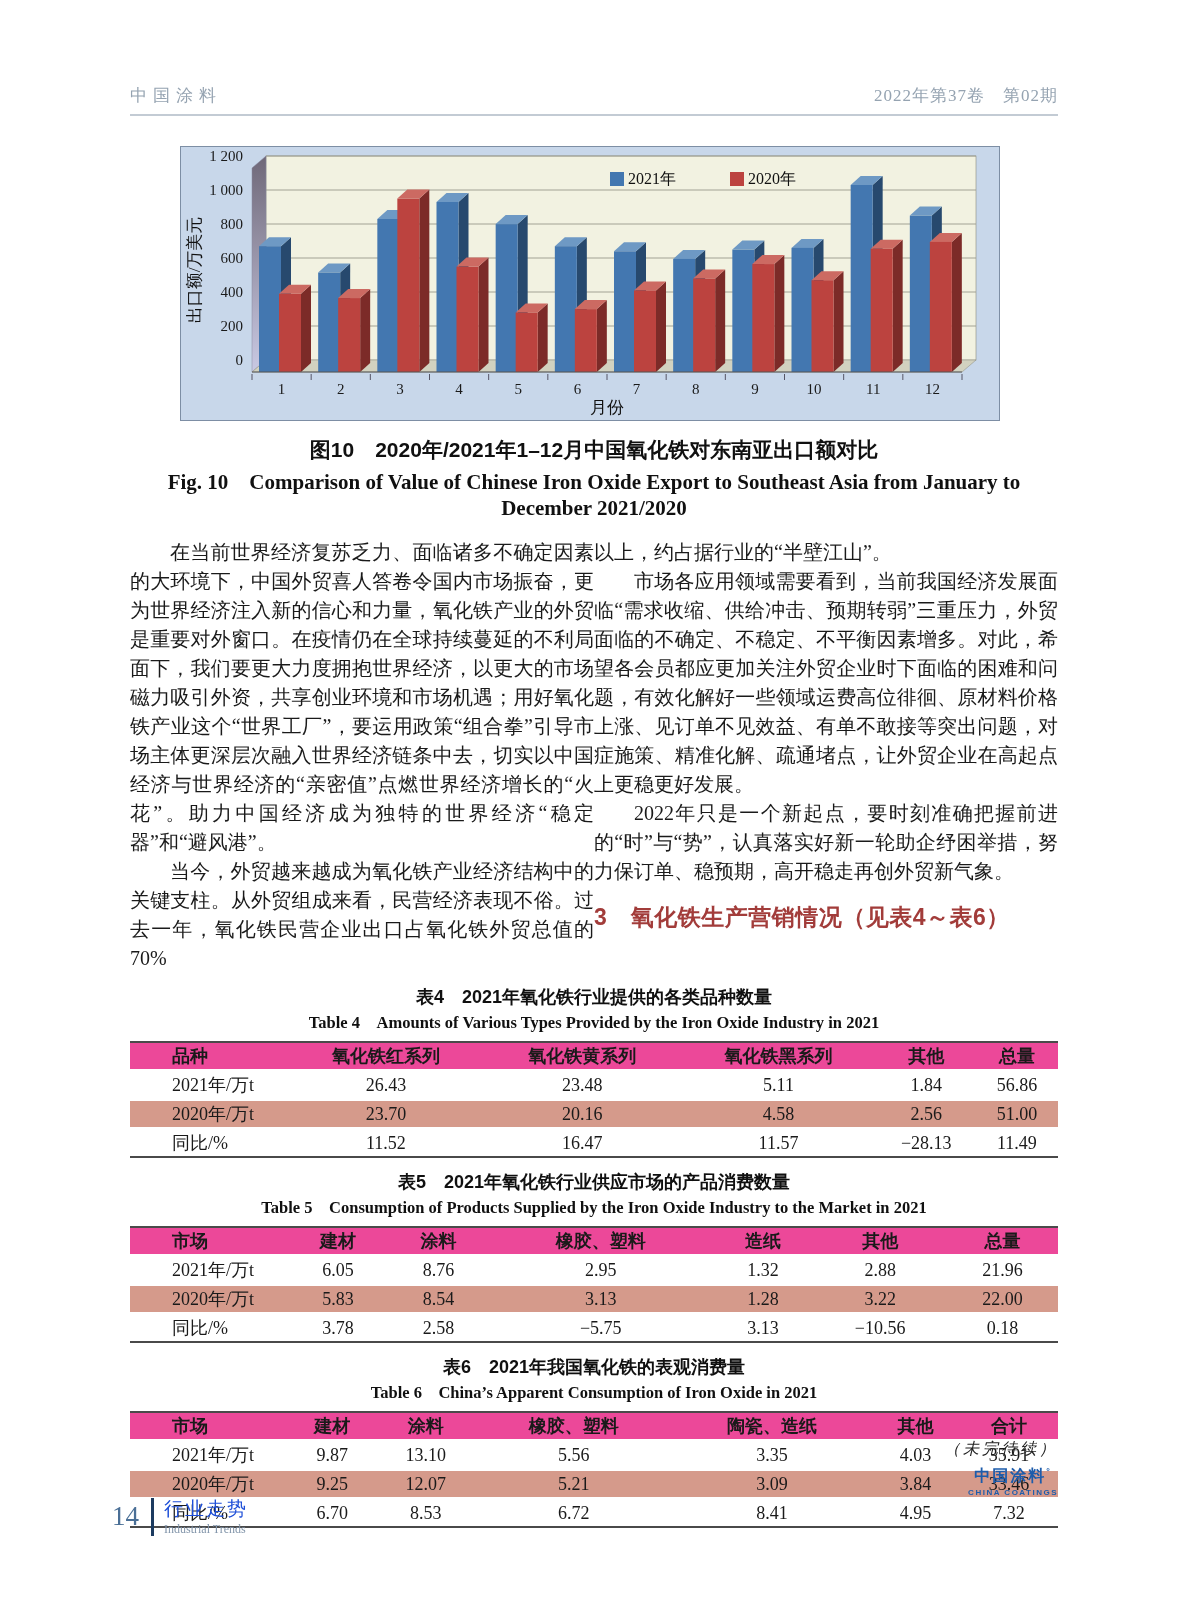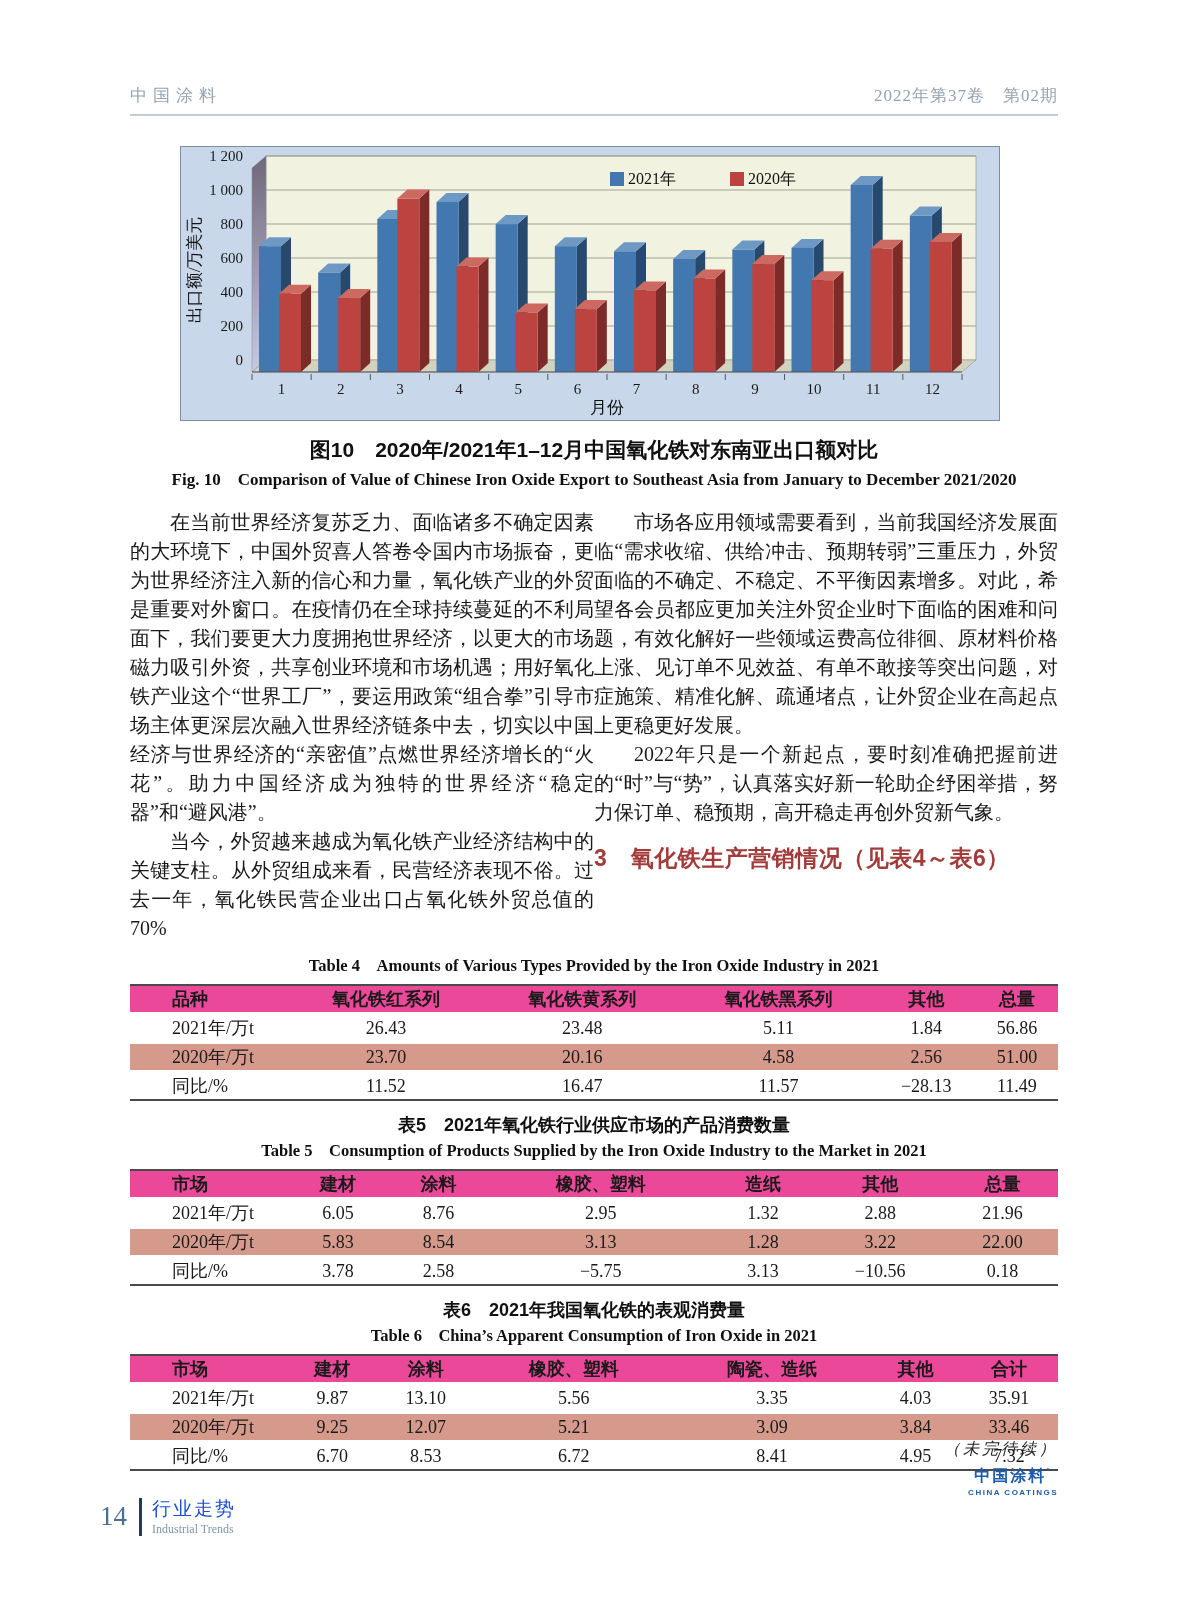--- a/index.html
+++ b/index.html
@@ -16,21 +16,21 @@
 
   
   .chart-box{margin:30px 0 0 50px;width:820px;height:275px;}
   .chart-svg{display:block;width:820px;height:275px;}
   .tick{font:15px "Liberation Serif","DejaVu Serif",serif;fill:#1a1a1a;}
   .axis-title{font:17px "Liberation Serif","DejaVu Serif",serif;fill:#111;}
   .legend-text{font:16px "Liberation Serif","DejaVu Serif",serif;fill:#111;}
 
   .fig-caption-zh{margin-top:15px;text-align:center;font-family:"Liberation Sans","DejaVu Sans",sans-serif;
                   font-weight:bold;font-size:21px;color:#101010;}
-  .fig-caption-en{margin-top:4px;text-align:center;font-weight:bold;font-size:17px;color:#101010;}
+  .fig-caption-en{margin-top:4px;text-align:center;font-weight:bold;font-size:21px;color:#101010;}
 
   
   .columns{display:flex;margin-top:17px;}
   .col{flex:1;font-size:20px;line-height:29px;text-align:justify;}
   .col p{margin:0;}
   p.indent{text-indent:2em;}
   .section-heading{margin:17px 0 0 0;font-family:"Liberation Sans","DejaVu Sans",sans-serif;
                    font-size:23px;font-weight:bold;color:#a23c3a;letter-spacing:0.5px;}
 
   
@@ -49,21 +49,21 @@
 
   
   .footer-right{position:absolute;top:1439px;right:129px;text-align:right;}
   .tbc{font-size:16px;font-style:italic;letter-spacing:3px;color:#222;}
   .logo{margin-top:6px;display:inline-block;text-align:center;}
   .logo-zh{font-family:"Liberation Sans","DejaVu Sans",sans-serif;font-weight:bold;font-size:16px;
            color:#1d5cab;letter-spacing:2px;}
   .logo-mark{font-size:9px;vertical-align:top;}
   .logo-en{font-family:"Liberation Sans","DejaVu Sans",sans-serif;font-weight:bold;font-size:8px;
            color:#1d5cab;letter-spacing:1.5px;margin-top:1px;}
-  .footer-left{position:absolute;left:100px;top:1496px;display:flex;align-items:center;}
+  .footer-left{position:absolute;left:112px;top:1496px;display:flex;align-items:center;}
   .page-num{font-size:27px;color:#4a6f96;margin-right:12px;}
   .vbar{width:3px;height:38px;background:#1c3b60;margin-right:10px;}
   .sec-zh{display:block;font-family:"Liberation Sans","DejaVu Sans",sans-serif;font-weight:normal;
           font-size:19px;color:#1d4ed8;letter-spacing:2px;}
   .sec-en{display:block;font-size:12px;color:#8295aa;}
 </style>
 </head>
 <body>
 
 <div class="page">
@@ -211,27 +211,29 @@
 
   <div class="fig-caption-zh">图10　2020年/2021年1–12月中国氧化铁对东南亚出口额对比</div>
   <div class="fig-caption-en">Fig. 10　Comparison of Value of Chinese Iron Oxide Export to Southeast Asia from January to December 2021/2020</div>
 
   <div class="columns">
     <div class="col">
       <p class="indent">在当前世界经济复苏乏力、面临诸多不确定因素的大环境下，中国外贸喜人答卷令国内市场振奋，更为世界经济注入新的信心和力量，氧化铁产业的外贸是重要对外窗口。在疫情仍在全球持续蔓延的不利局面下，我们要更大力度拥抱世界经济，以更大的市场磁力吸引外资，共享创业环境和市场机遇；用好氧化铁产业这个“世界工厂”，要运用政策“组合拳”引导市场主体更深层次融入世界经济链条中去，切实以中国经济与世界经济的“亲密值”点燃世界经济增长的“火花”。助力中国经济成为独特的世界经济“稳定器”和“避风港”。</p>
       <p class="indent">当今，外贸越来越成为氧化铁产业经济结构中的关键支柱。从外贸组成来看，民营经济表现不俗。过去一年，氧化铁民营企业出口占氧化铁外贸总值的70%</p>
     </div>
     <div class="col">
+      <p>以上，约占据行业的“半壁江山”。</p>
       <p class="indent">市场各应用领域需要看到，当前我国经济发展面临“需求收缩、供给冲击、预期转弱”三重压力，外贸面临的不确定、不稳定、不平衡因素增多。对此，希望各会员都应更加关注外贸企业时下面临的困难和问题，有效化解好一些领域运费高位徘徊、原材料价格上涨、见订单不见效益、有单不敢接等突出问题，对症施策、精准化解、疏通堵点，让外贸企业在高起点上更稳更好发展。</p>
       <p class="indent">2022年只是一个新起点，要时刻准确把握前进的“时”与“势”，认真落实好新一轮助企纾困举措，努力保订单、稳预期，高开稳走再创外贸新气象。</p>
       <h2 class="section-heading">3　氧化铁生产营销情况（见表4～表6）</h2>
     </div>
   </div>
 
   <div class="table-section">
+    <div class="tbl-caption-zh">表4　2021年氧化铁行业提供的各类品种数量</div>
     <div class="tbl-caption-en">Table 4　Amounts of Various Types Provided by the Iron Oxide Industry in 2021</div>
     <table>
         <thead>
           <tr>
             <th>品种</th>
             <th>氧化铁红系列</th>
             <th>氧化铁黄系列</th>
             <th>氧化铁黑系列</th>
             <th>其他</th>
             <th>总量</th>

